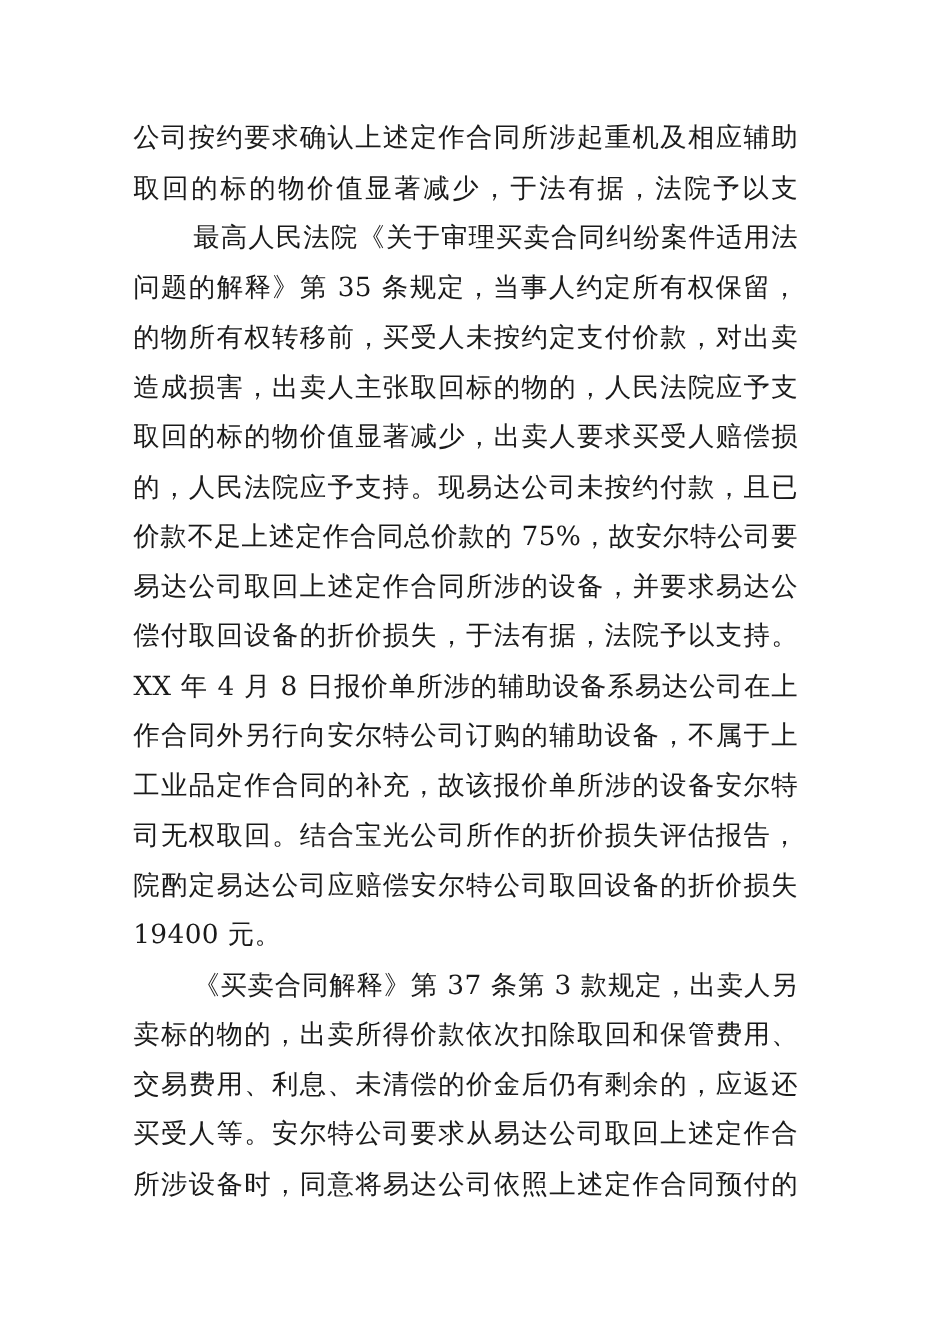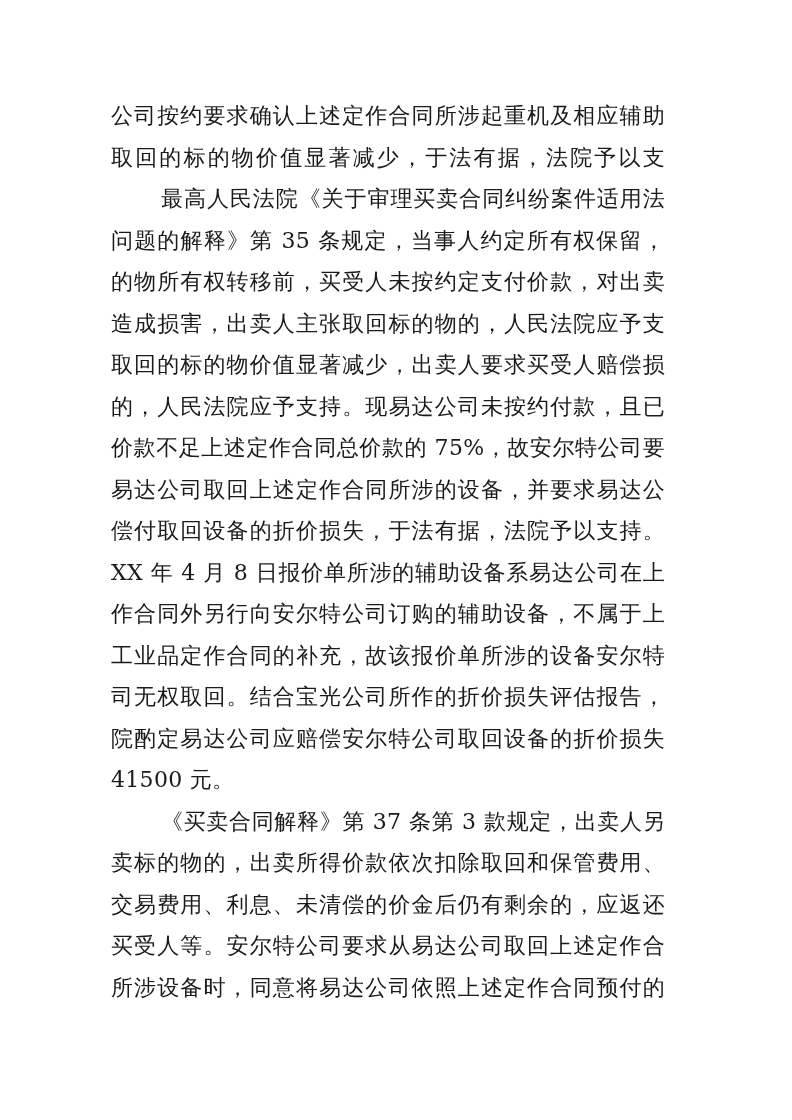--- a/index.html
+++ b/index.html
@@ -69,21 +69,21 @@
         <div class="line">取回的标的物价值显著减少，出卖人要求买受人赔偿损失</div>
         <div class="line">的，人民法院应予支持。现易达公司未按约付款，且已付</div>
         <div class="line">价款不足上述定作合同总价款的 75%，故安尔特公司要求从</div>
         <div class="line">易达公司取回上述定作合同所涉的设备，并要求易达公司</div>
         <div class="line">偿付取回设备的折价损失，于法有据，法院予以支持。但</div>
         <div class="line">XX 年 4 月 8 日报价单所涉的辅助设备系易达公司在上述定</div>
         <div class="line">作合同外另行向安尔特公司订购的辅助设备，不属于上述</div>
         <div class="line">工业品定作合同的补充，故该报价单所涉的设备安尔特公</div>
         <div class="line">司无权取回。结合宝光公司所作的折价损失评估报告，法</div>
         <div class="line">院酌定易达公司应赔偿安尔特公司取回设备的折价损失为</div>
-        <div class="line para-end">41500 元。</div>
+        <div class="line para-end">19400 元。</div>
       </div>
       <div class="paragraph">
         <div class="line indent">《买卖合同解释》第 37 条第 3 款规定，出卖人另行出</div>
         <div class="line">卖标的物的，出卖所得价款依次扣除取回和保管费用、再</div>
         <div class="line">交易费用、利息、未清偿的价金后仍有剩余的，应返还原</div>
         <div class="line">买受人等。安尔特公司要求从易达公司取回上述定作合同</div>
         <div class="line">所涉设备时，同意将易达公司依照上述定作合同预付的 20</div>
       </div>
     </div>
 </div>

